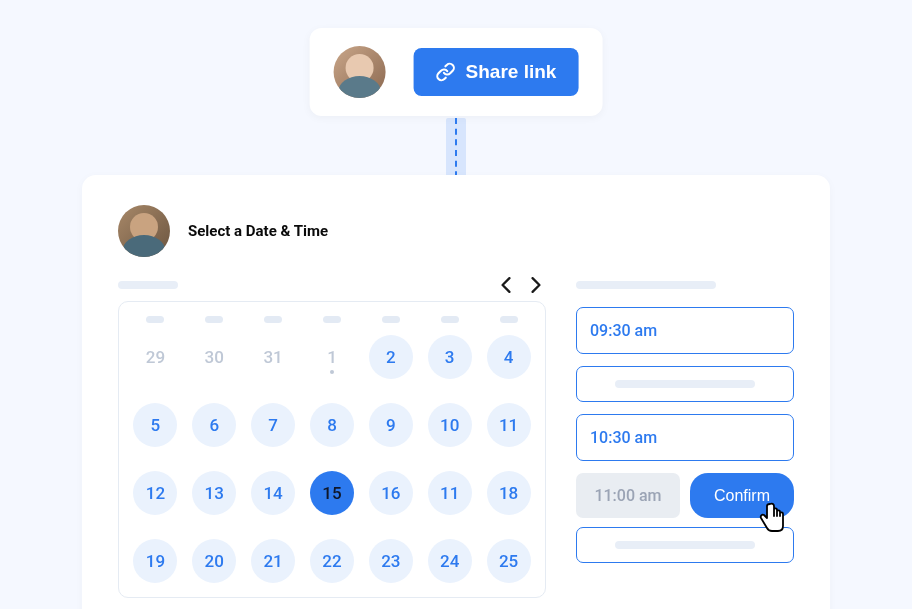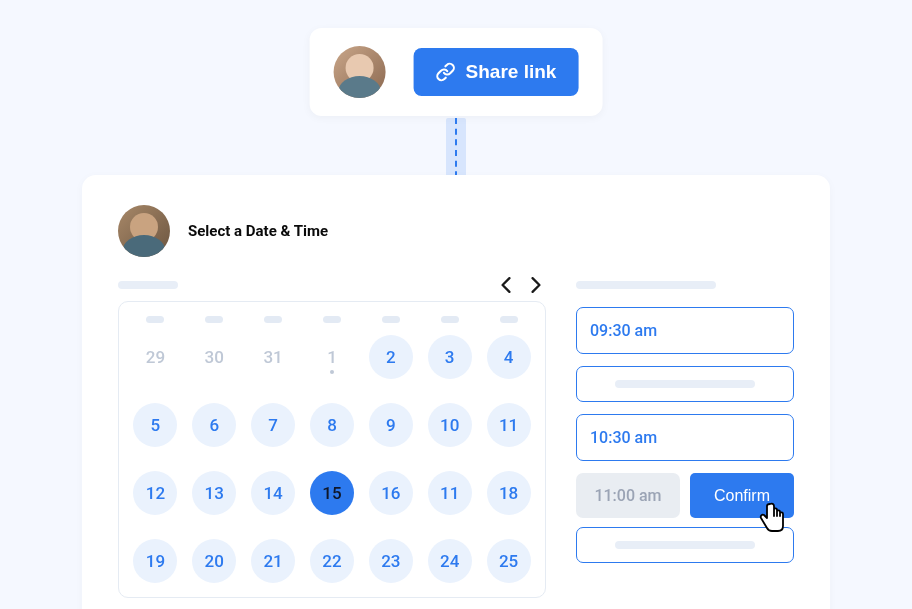--- a/index.html
+++ b/index.html
@@ -278,21 +278,21 @@
       text-align: center;
       color: #9ba4b5;
       font-size: 16px;
       font-weight: 500;
     }
     .confirm-btn {
       flex: 1;
       background: #2d7aef;
       color: #fff;
       border: none;
-      border-radius: 5px;
+      border-radius: 18px;
       padding: 13px 8px;
       font-size: 16px;
       font-weight: 500;
       cursor: pointer;
       text-align: center;
       position: relative;
     }
     .cursor-hand {
       position: absolute;
       top: 500px;

